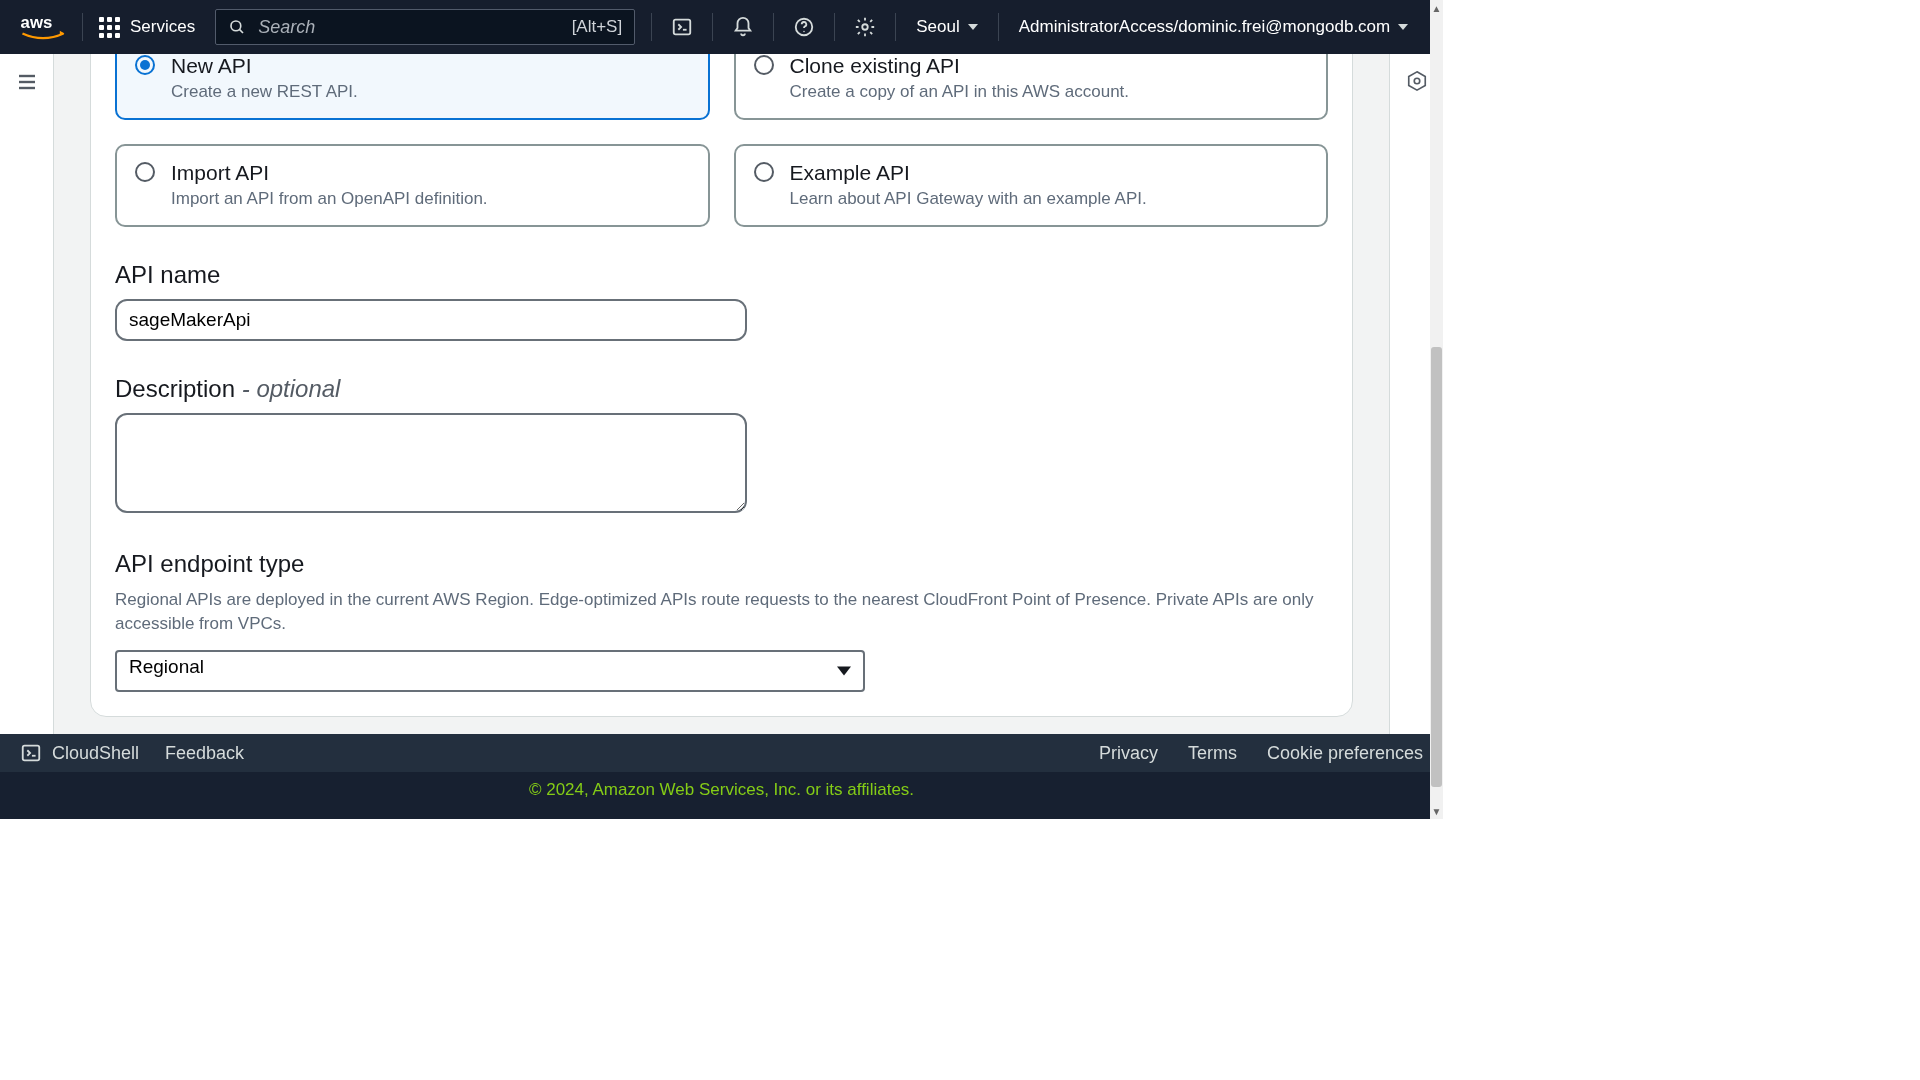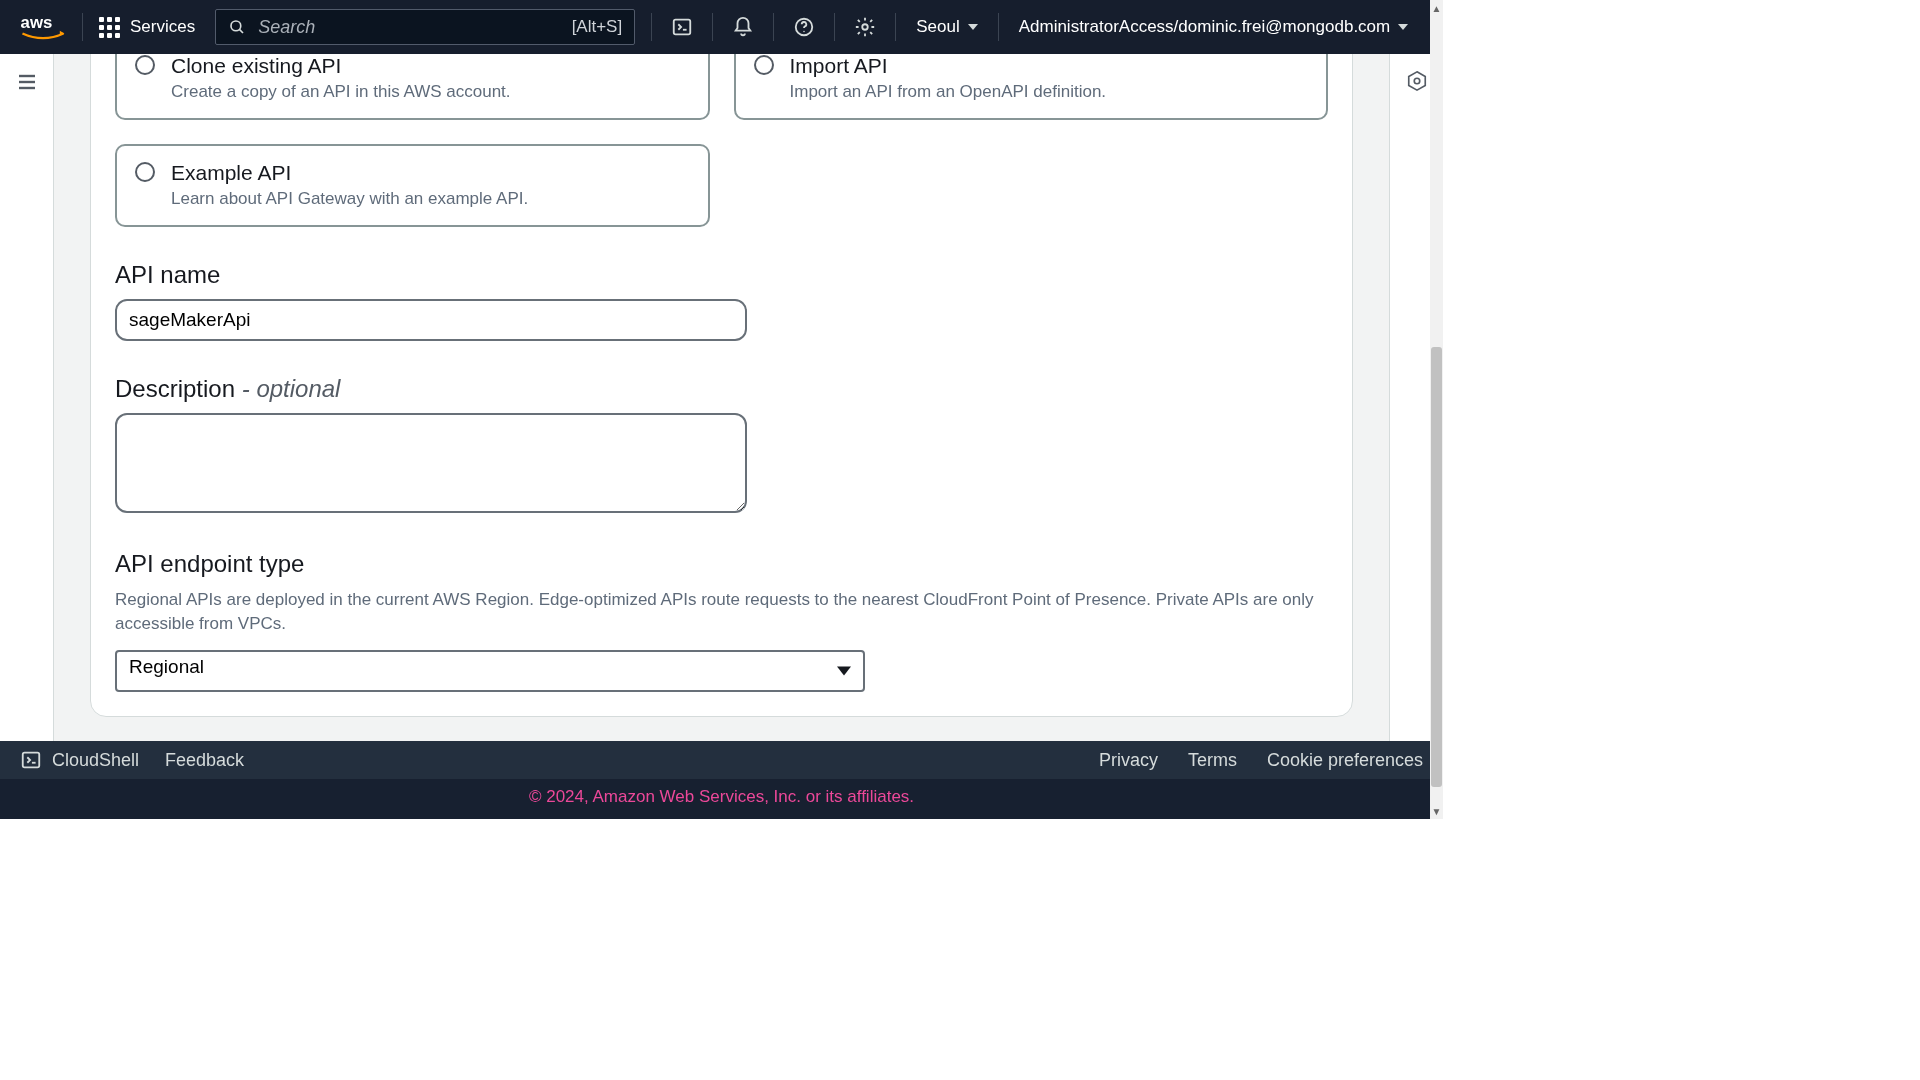--- a/index.html
+++ b/index.html
@@ -72,21 +72,21 @@
   .btn-primary{background:var(--aws-orange);border:2px solid var(--aws-orange-dk);color:#16191f;font-size:20px;font-weight:700;padding:8px 24px;border-radius:8px;cursor:pointer;}
 
   
   .footer{background:var(--aws-navy2);color:#d5dbdb;}
   .footer-top{display:flex;align-items:center;justify-content:space-between;padding:8px 20px;}
   .footer-left{display:flex;align-items:center;gap:26px;}
   .cloudshell{display:flex;align-items:center;gap:10px;font-size:18px;cursor:pointer;}
   .feedback{font-size:18px;cursor:pointer;}
   .footer-links{display:flex;gap:30px;font-size:18px;}
   .footer-links span{cursor:pointer;}
-  .footer-bottom{background:#172030;color:#ec4899;text-align:center;padding:8px 0 12px;font-size:17px;}
+  .footer-bottom{background:#172030;color:#84cc16;text-align:center;padding:8px 0 19px;font-size:17px;}
 
   
   .fake-scroll{position:absolute;top:0;right:0;width:13px;height:100%;background:#f1f1f1;z-index:9;}
   .fake-scroll .up,.fake-scroll .down{height:16px;display:flex;align-items:center;justify-content:center;color:#666;font-size:10px;}
   .fake-scroll .track{position:absolute;top:16px;bottom:16px;left:0;right:0;}
   .fake-scroll .thumb{position:absolute;left:1px;right:1px;background:#c1c1c1;border-radius:3px;}
 </style>
 </head>
 <body>
 
@@ -174,20 +174,27 @@
           <line x1="4" y1="6" x2="20" y2="6"></line>
           <line x1="4" y1="12" x2="20" y2="12"></line>
           <line x1="4" y1="18" x2="20" y2="18"></line>
         </svg>
     </div>
   </div>
 
   <div class="main">
     <div class="card">
       <div class="choices">
+        <label class="choice selected">
+          <span class="radio"></span>
+          <span>
+            <div class="choice-title">New API</div>
+            <div class="choice-desc">Create a new REST API.</div>
+          </span>
+        </label>
         <label class="choice">
           <span class="radio"></span>
           <span>
             <div class="choice-title">Clone existing API</div>
             <div class="choice-desc">Create a copy of an API in this AWS account.</div>
           </span>
         </label>
         <label class="choice">
           <span class="radio"></span>
           <span>

